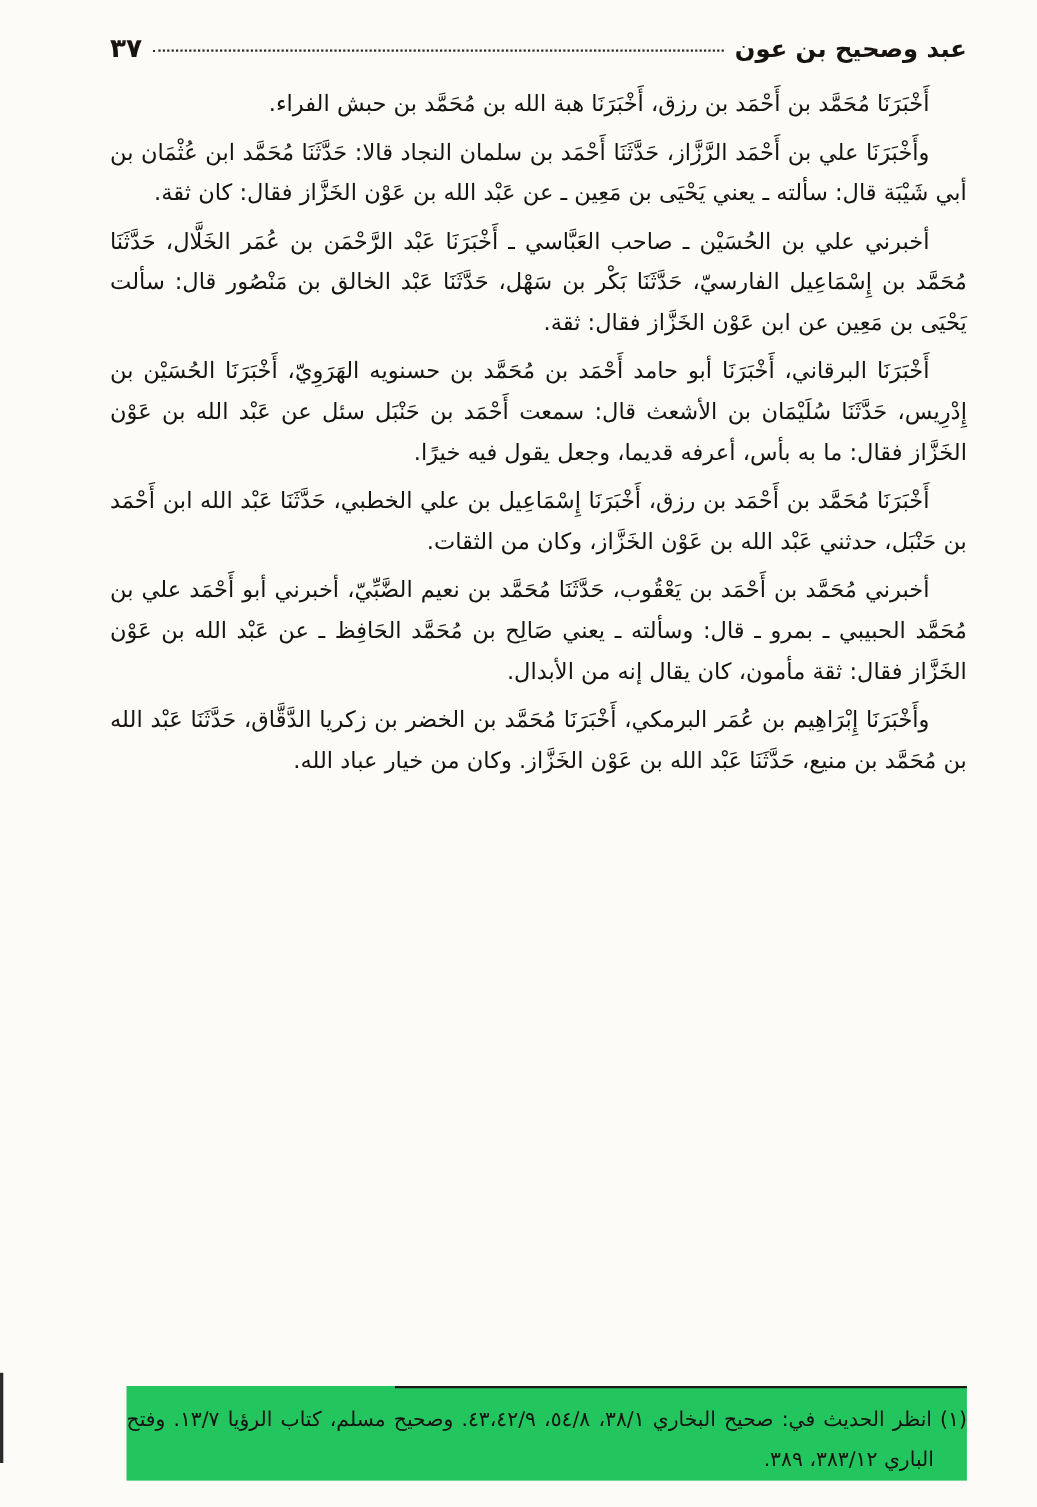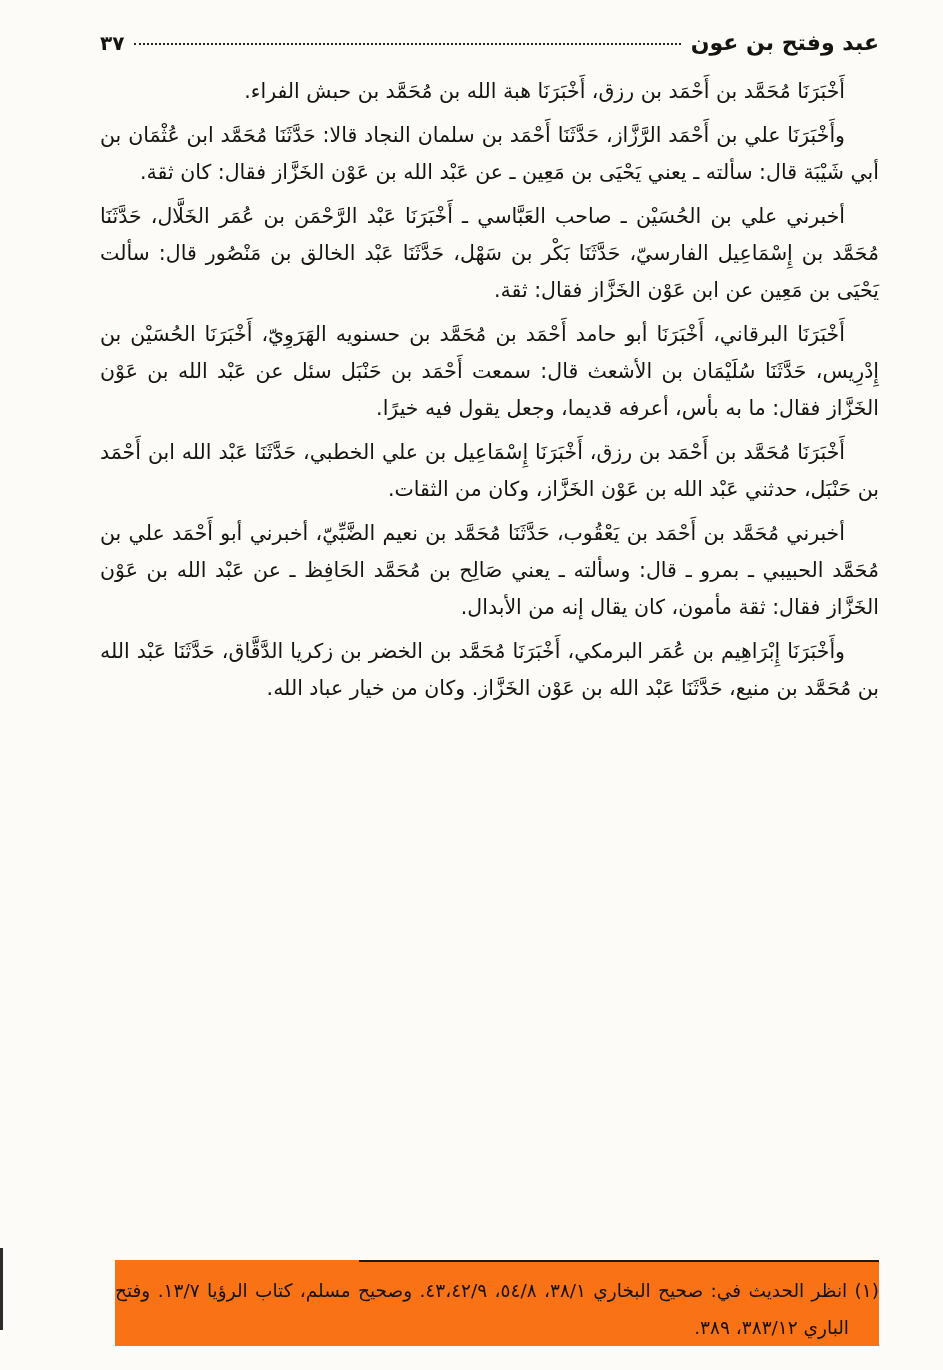--- a/index.html
+++ b/index.html
@@ -25,38 +25,38 @@
     font-weight: bold;
     margin-bottom: 18px;
   }
   .running-title { font-size: 22px; white-space: nowrap; }
   .dot-leader {
     flex: 1;
     border-bottom: 2.6px dotted #2a2520;
     margin: 0 10px;
     transform: translateY(-5px);
   }
-  .page-number { font-size: 20px; white-space: nowrap; letter-spacing: 1px; }
+  .page-number { font-size: 24px; white-space: nowrap; letter-spacing: 1px; }
 
   .para {
     font-size: 20.5px;
     line-height: 37px;
     text-align: justify;
     text-indent: 34px;
     margin: 0 0 7px 0;
   }
   .para.first { text-indent: 0; }
   .fnref { font-size: 13px; vertical-align: 6px; }
 
   .footnotes {
     position: absolute;
     bottom: 24px;
     right: 64px;
     left: 101px;
-    background: #f97316;
+    background: #22c55e;
     margin-left: 14px;
   }
   .fn-sep {
     width: 68%;
     border-top: 2px solid #1c1916;
     margin-bottom: 10px;
   }
   .fn-text {
     font-size: 18.5px;
     line-height: 37px;
@@ -71,21 +71,21 @@
     width: 3px; height: 82px;
     background: #2b2b2b;
   }
 </style>
 </head>
 <body>
 
 <div class="page">
 
   <header class="page-header">
-    <span class="running-title">عبد وفتح بن عون</span>
+    <span class="running-title">عبد وصحيح بن عون</span>
     <span class="dot-leader"></span>
     <span class="page-number">٣٧</span>
   </header>
 
   <main>
     <p class="para">أَخْبَرَنَا مُحَمَّد بن أَحْمَد بن رزق، أَخْبَرَنَا هبة الله بن مُحَمَّد بن حبش الفراء.</p>
     <p class="para">وأَخْبَرَنَا علي بن أَحْمَد الرَّزَّاز، حَدَّثَنَا أَحْمَد بن سلمان النجاد قالا: حَدَّثَنَا مُحَمَّد ابن عُثْمَان بن أبي شَيْبَة قال: سألته ـ يعني يَحْيَى بن مَعِين ـ عن عَبْد الله بن عَوْن الخَزَّاز فقال: كان ثقة.</p>
     <p class="para">أخبرني علي بن الحُسَيْن ـ صاحب العَبَّاسي ـ أَخْبَرَنَا عَبْد الرَّحْمَن بن عُمَر الخَلَّال، حَدَّثَنَا مُحَمَّد بن إِسْمَاعِيل الفارسيّ، حَدَّثَنَا بَكْر بن سَهْل، حَدَّثَنَا عَبْد الخالق بن مَنْصُور قال: سألت يَحْيَى بن مَعِين عن ابن عَوْن الخَزَّاز فقال: ثقة.</p>
     <p class="para">أَخْبَرَنَا البرقاني، أَخْبَرَنَا أبو حامد أَحْمَد بن مُحَمَّد بن حسنويه الهَرَوِيّ، أَخْبَرَنَا الحُسَيْن بن إِدْرِيس، حَدَّثَنَا سُلَيْمَان بن الأشعث قال: سمعت أَحْمَد بن حَنْبَل سئل عن عَبْد الله بن عَوْن الخَزَّاز فقال: ما به بأس، أعرفه قديما، وجعل يقول فيه خيرًا.</p>
     <p class="para">أَخْبَرَنَا مُحَمَّد بن أَحْمَد بن رزق، أَخْبَرَنَا إِسْمَاعِيل بن علي الخطبي، حَدَّثَنَا عَبْد الله ابن أَحْمَد بن حَنْبَل، حدثني عَبْد الله بن عَوْن الخَزَّاز، وكان من الثقات.</p>

